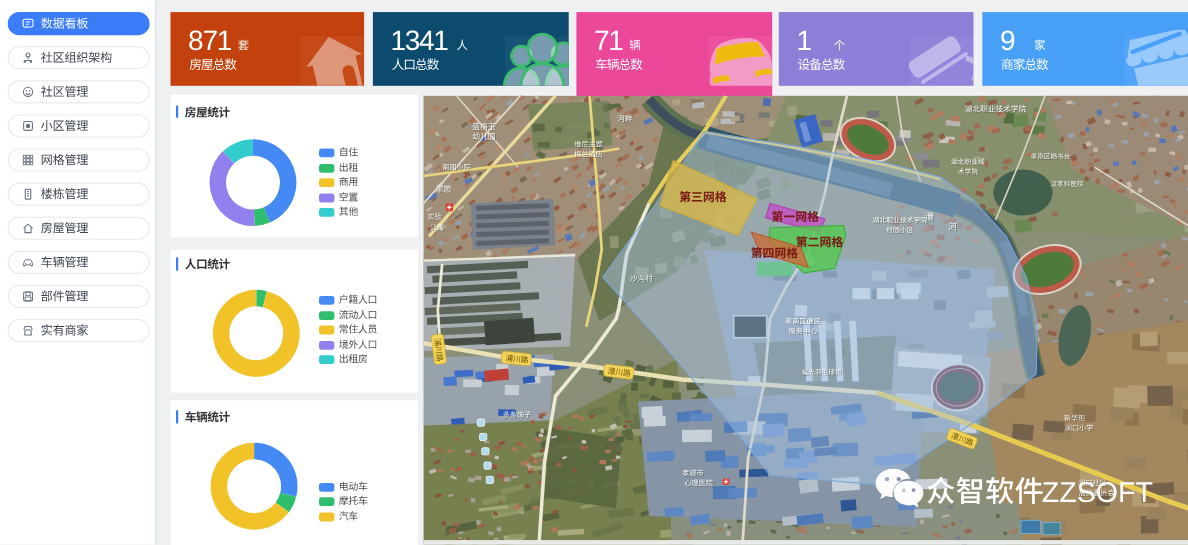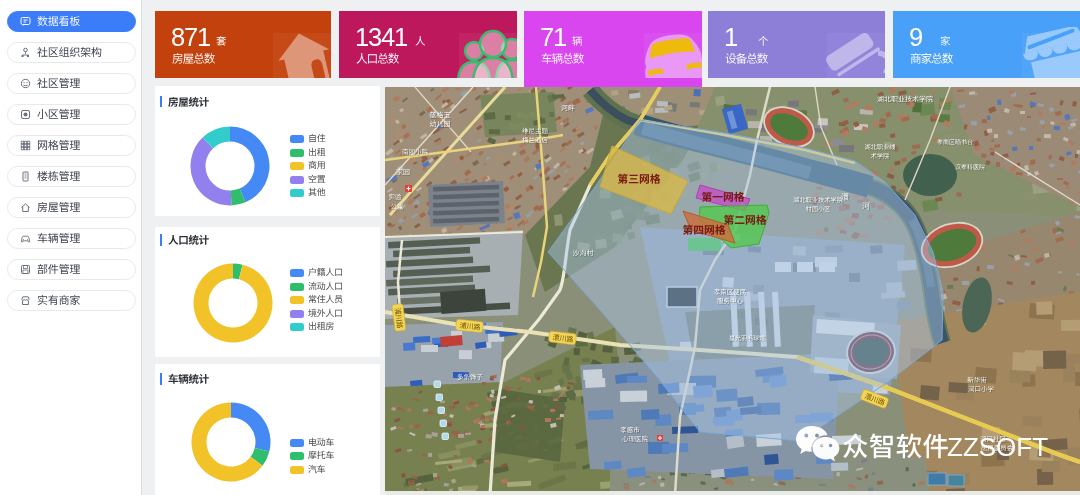--- a/index.html
+++ b/index.html
@@ -168,21 +168,21 @@
     <use href="#gR5957" transform="translate(0.0,9.8) scale(0.01050)" fill="#fff"></use>
   </svg>
 
 <svg style="position:absolute;left:171.5px;top:52px" width="44" height="15">
     <use href="#gR623f" transform="translate(0.0,10.8) scale(0.01160)" fill="#fff"></use>
     <use href="#gR5c4b" transform="translate(10.6,10.8) scale(0.01160)" fill="#fff"></use>
     <use href="#gR603b" transform="translate(21.2,10.8) scale(0.01160)" fill="#fff"></use>
     <use href="#gR6570" transform="translate(31.8,10.8) scale(0.01160)" fill="#fff"></use>
   </svg>
 
-<div class="abs" style="left:339px;top:11px;width:178px;height:67px;background:#be185d;overflow:hidden">
+<div class="abs" style="left:339px;top:11px;width:178px;height:67px;background:#0c4a6e;overflow:hidden">
     <div class="abs" style="left:120px;top:22px;width:58px;height:45px;background:rgba(255,255,255,.05)"></div>
     <svg class="abs" style="left:118px;top:16px" width="60" height="51" viewBox="0 0 60 51">
       <g transform="translate(4,0)">
         <g stroke="#3cbb6e" stroke-width="2.5" fill="rgba(255,255,255,.42)">
           <circle cx="13" cy="24" r="9"></circle>
           <path d="M-3 56q0-21 16-21t16 21z"></path>
           <circle cx="51" cy="22" r="10"></circle>
           <path d="M35 56q0-23 16.5-23t16.5 23z"></path>
           <circle cx="32" cy="17" r="13"></circle>
           <path d="M12 58q0-27 20-27t20 27z"></path>
@@ -196,21 +196,21 @@
     <use href="#gR4eba" transform="translate(0.0,9.8) scale(0.01050)" fill="#fff"></use>
   </svg>
 
 <svg style="position:absolute;left:355.5px;top:52px" width="44" height="15">
     <use href="#gR4eba" transform="translate(0.0,10.8) scale(0.01160)" fill="#fff"></use>
     <use href="#gR53e3" transform="translate(10.6,10.8) scale(0.01160)" fill="#fff"></use>
     <use href="#gR603b" transform="translate(21.2,10.8) scale(0.01160)" fill="#fff"></use>
     <use href="#gR6570" transform="translate(31.8,10.8) scale(0.01160)" fill="#fff"></use>
   </svg>
 
-<div class="abs" style="left:524px;top:11px;width:178px;height:78px;background:#d946ef;overflow:hidden">
+<div class="abs" style="left:524px;top:11px;width:178px;height:78px;background:#ec4899;overflow:hidden">
     <div class="abs" style="left:120px;top:22px;width:58px;height:45px;background:rgba(255,255,255,.05)"></div>
     <svg class="abs" style="left:118px;top:16px" width="60" height="51" viewBox="0 0 60 51">
       <g transform="translate(31,30) rotate(-9)">
         <path d="M-28 6 Q-30 -2 -22 -14 Q-18 -22 0 -22 Q18 -22 22 -14 Q30 -2 28 6 Q30 8 30 14 L30 34 Q30 38 26 38 L-26 38 Q-30 38 -30 34 L-30 14 Q-30 8 -28 6 Z" fill="rgba(255,255,255,.42)"></path>
         <path d="M-19 -16 Q0 -19 19 -16 L23 -2 Q0 -6 -23 -2 Z" fill="#eeba0e"></path>
         <path d="M-27 10 Q-18 8 -12 10 L-12 15 Q-18 13 -27 15 Z" fill="#eeba0e"></path>
         <path d="M27 10 Q18 8 12 10 L12 15 Q18 13 27 15 Z" fill="#eeba0e"></path>
         <path d="M-10 24 L10 24 L10 28 L-10 28 Z" fill="#eeba0e"></path>
       </g>
     </svg>

